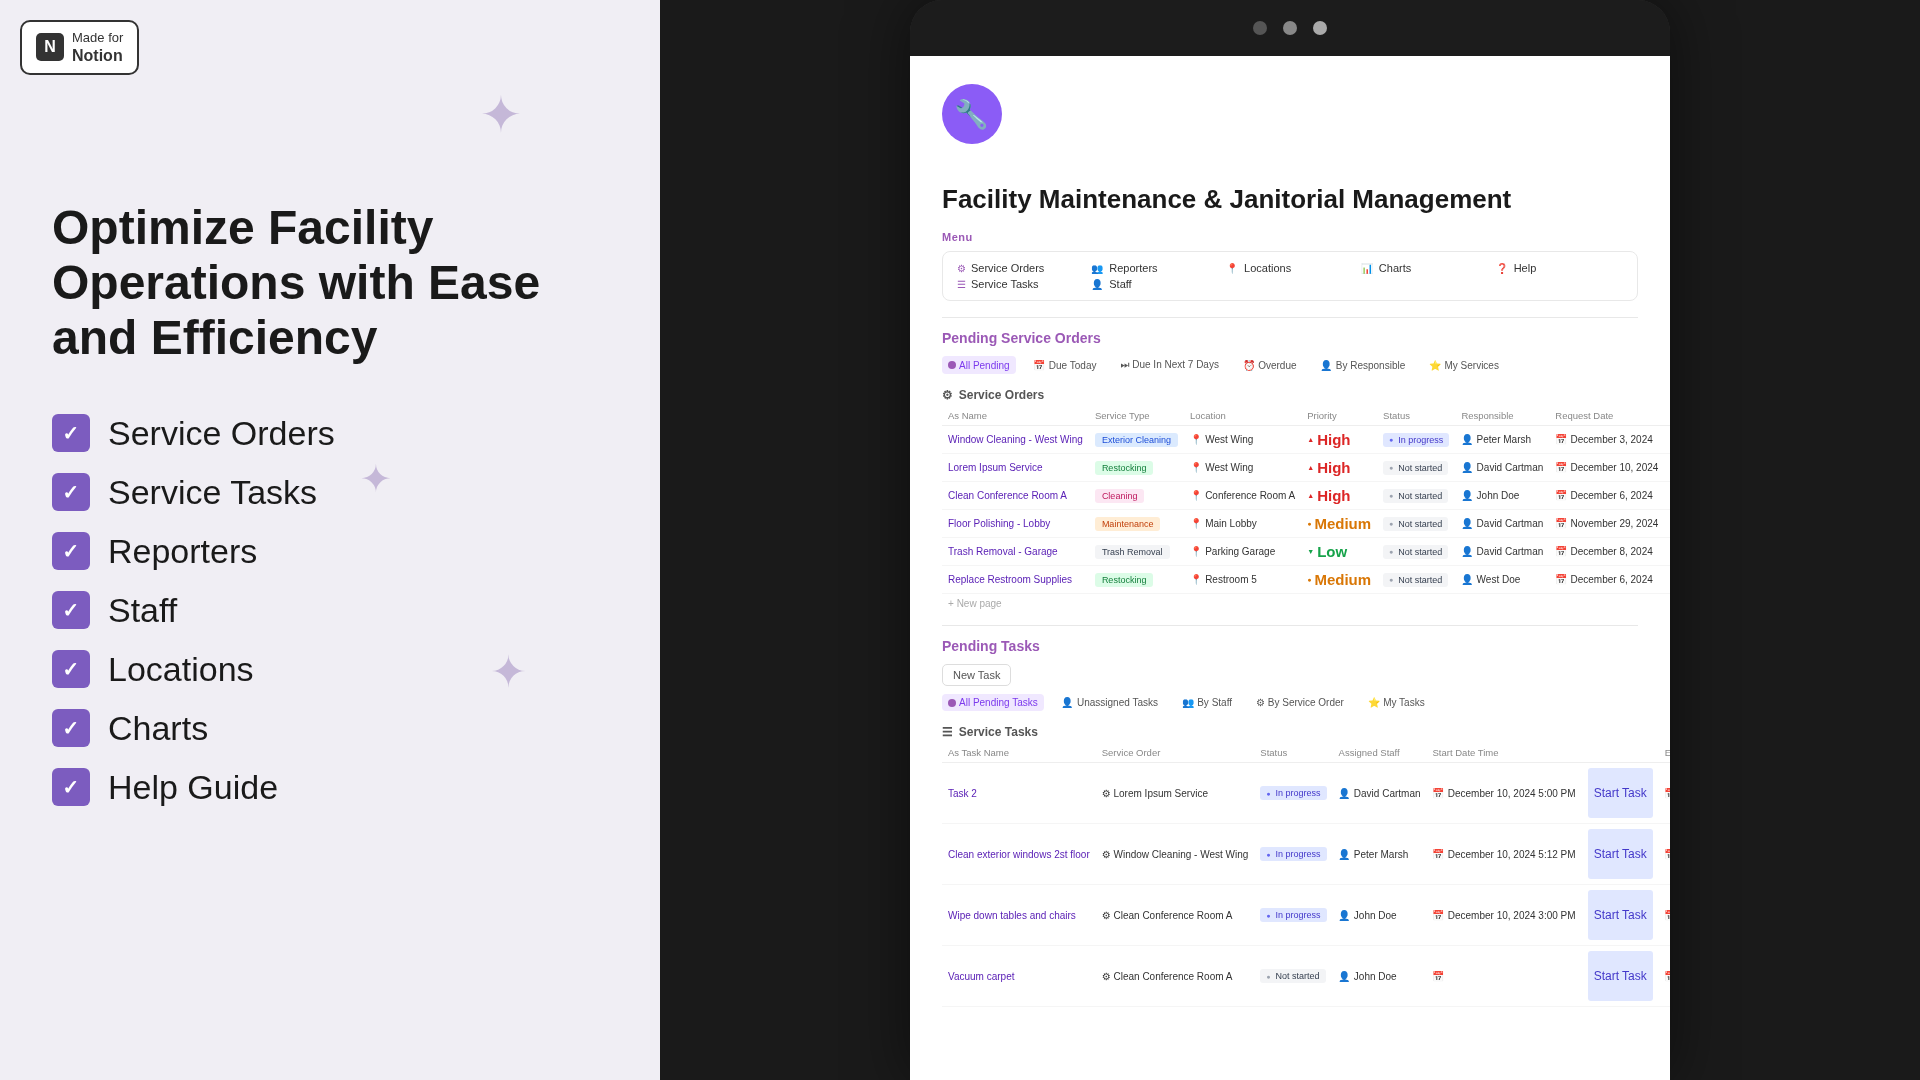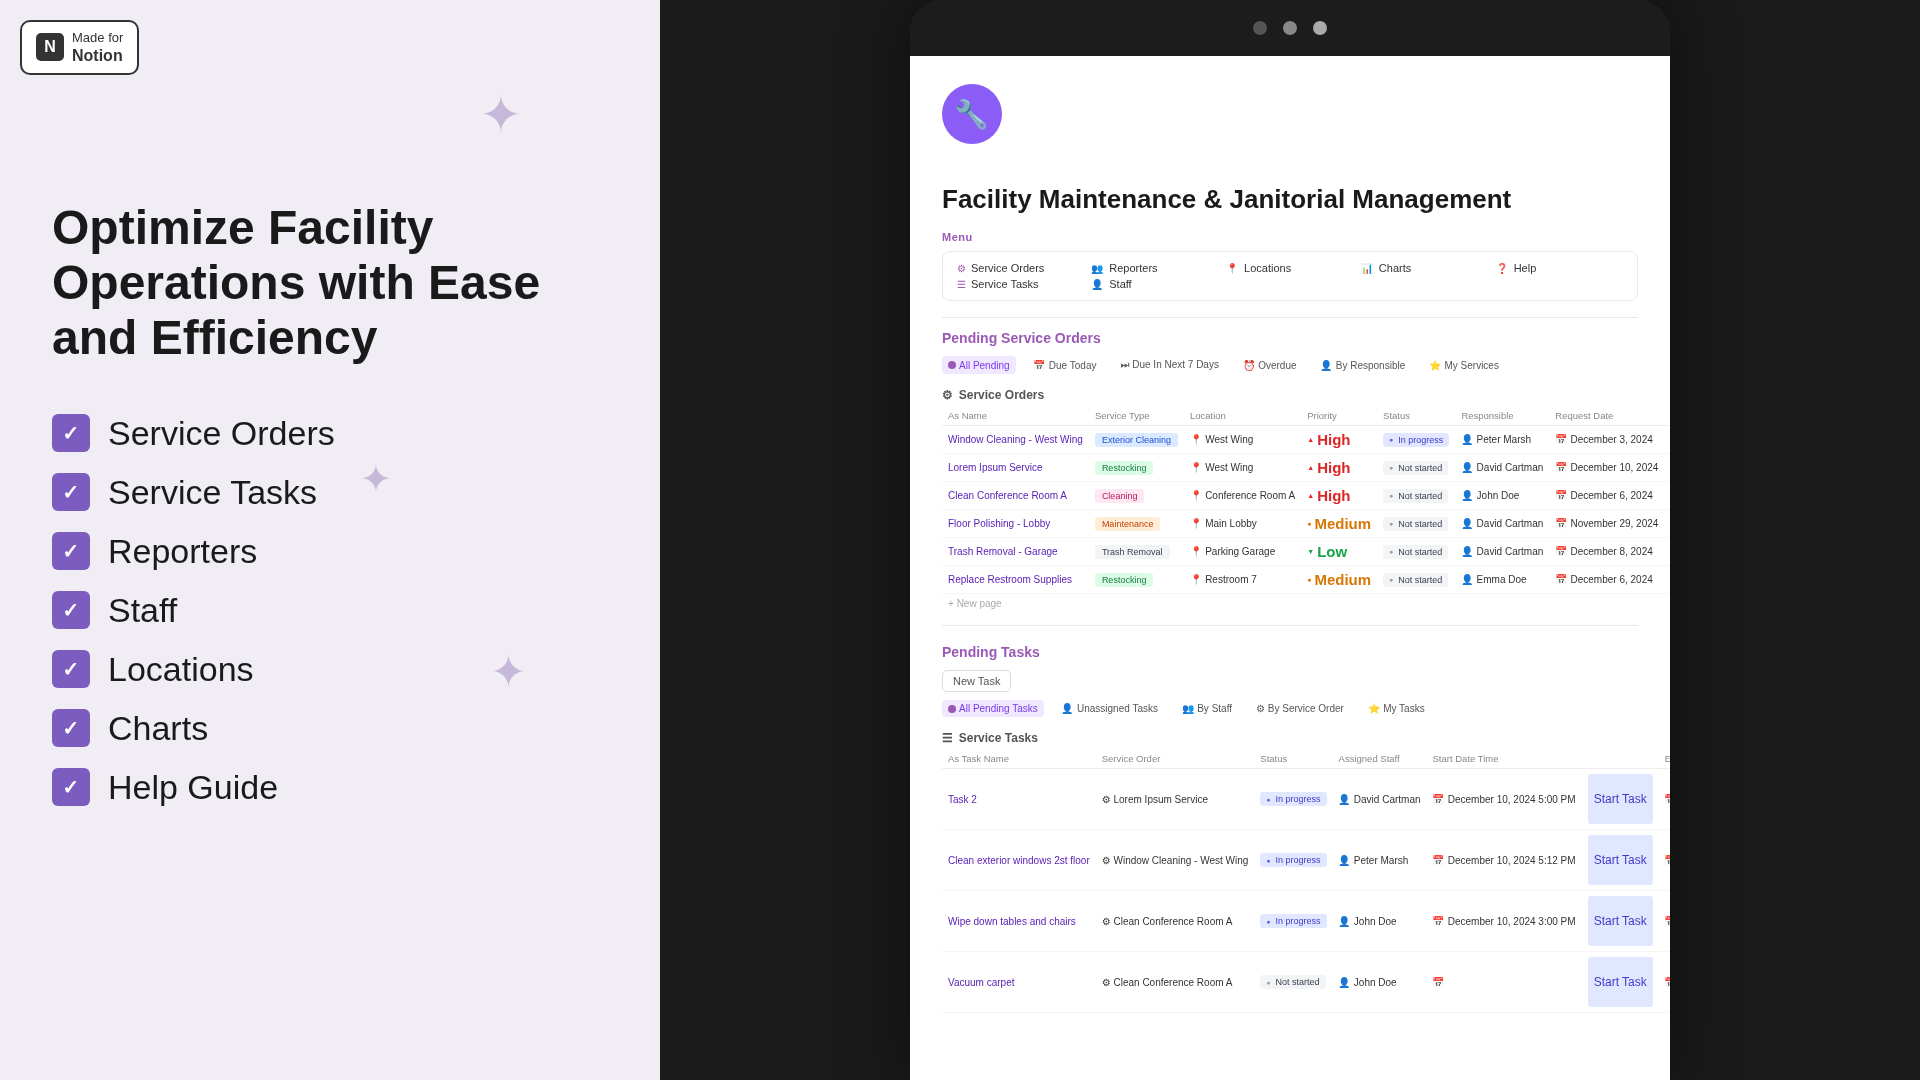--- a/index.html
+++ b/index.html
@@ -342,21 +342,21 @@
     .new-page-link {
       font-size: 10px;
       color: #aaa;
       padding: 4px 6px;
       cursor: pointer;
     }
     .new-page-link::before { content: '+ '; }
 
     
     .tasks-section {
-      margin-top: 18px;
+      margin-top: 12px;
     }
 
     .start-btn {
       display: inline-block;
       background: #e0e7ff;
       color: #4338ca;
       border-radius: 3px;
       padding: 18px 6px;
       font-size: 12px;
       cursor: pointer;
@@ -564,24 +564,24 @@
     <td><span class="priority-badge priority-low">Low</span></td>
     <td><span class="status-badge status-notstarted">Not started</span></td>
     <td>👤 David Cartman</td>
     <td>📅 December 8, 2024</td>
     <td>📅 December 14, 2024</td>
 
   </tr>
                 <tr>
     <td style="color:#5b21b6;cursor:pointer;">Replace Restroom Supplies</td>
     <td><span class="tag tag-green">Restocking</span></td>
-    <td>📍 Restroom 7</td>
+    <td>📍 Restroom 5</td>
     <td><span class="priority-badge priority-medium">Medium</span></td>
     <td><span class="status-badge status-notstarted">Not started</span></td>
-    <td>👤 Emma Doe</td>
+    <td>👤 West Doe</td>
     <td>📅 December 6, 2024</td>
     <td>📅 December 17, 2024</td>
 
   </tr>
               </tbody>
           </table>
           <div class="new-page-link">New page</div>
         </div>
 
         <div class="section-divider"></div>

